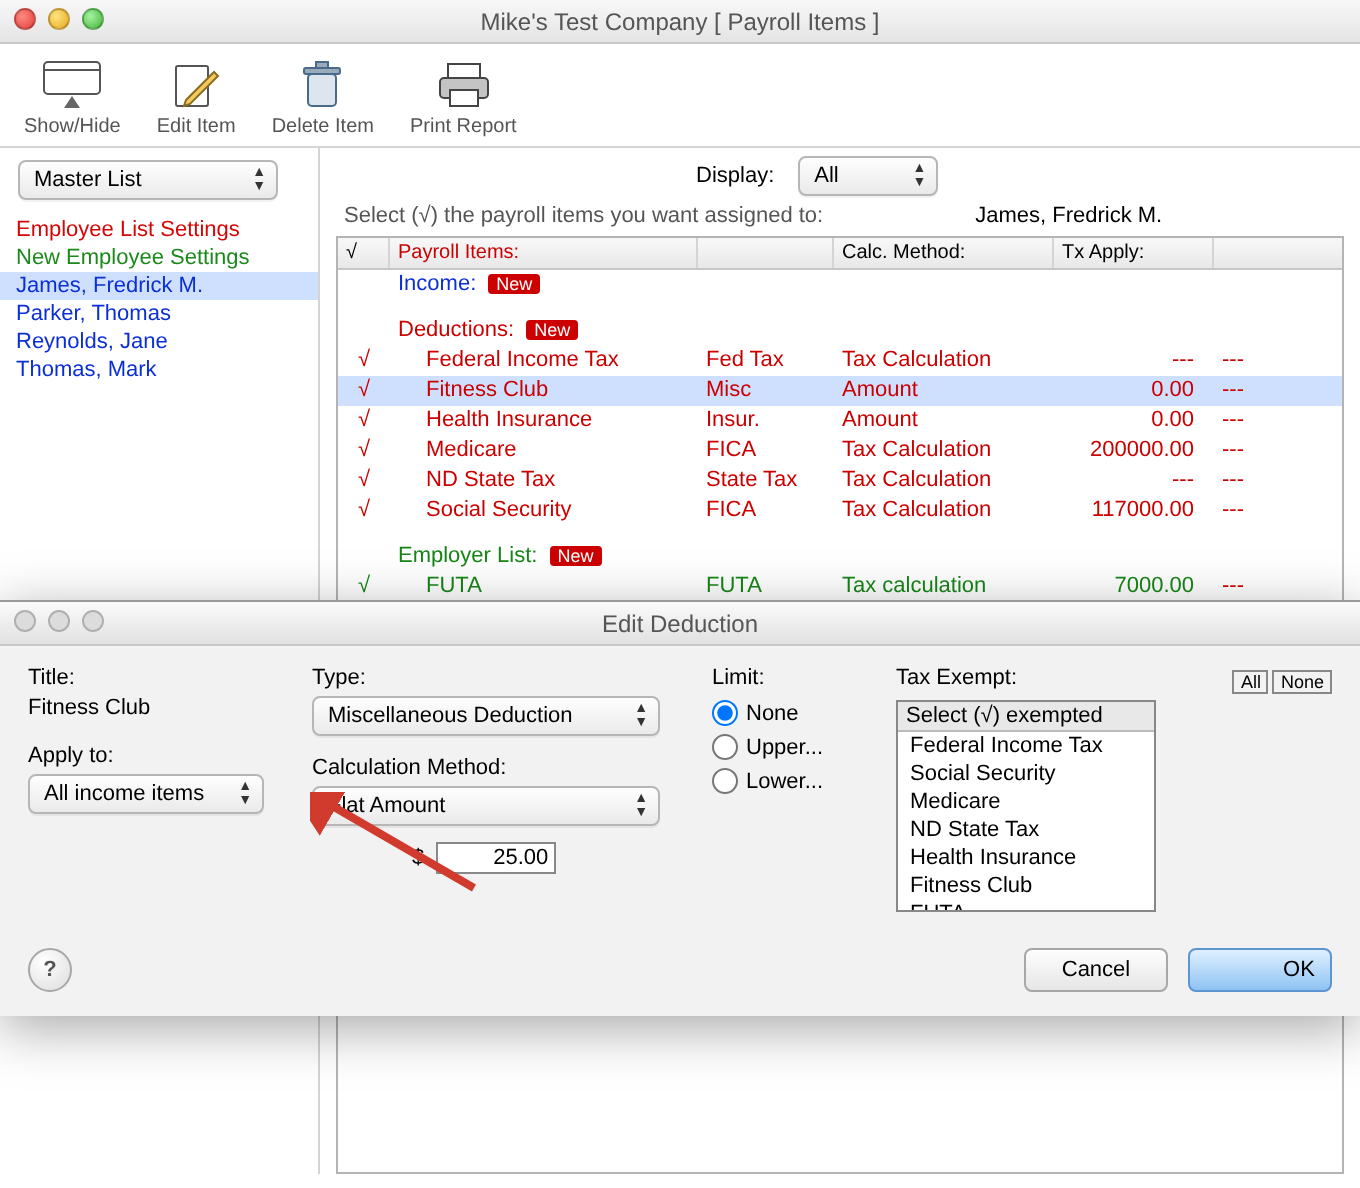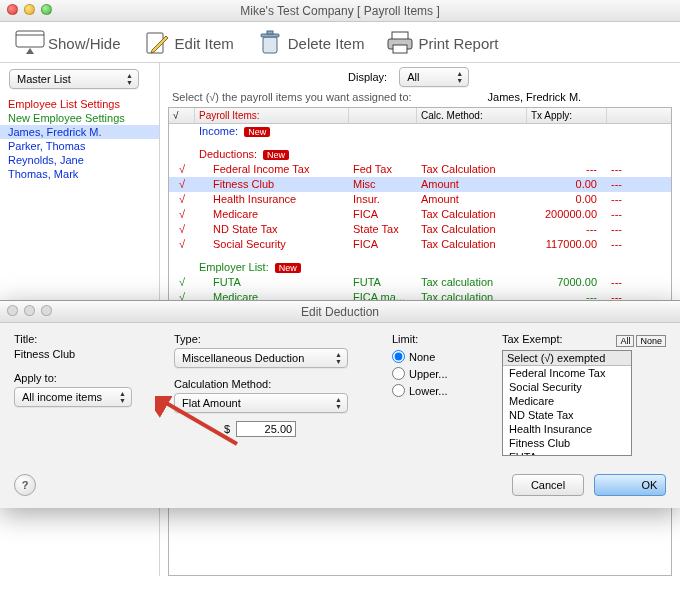--- a/index.html
+++ b/index.html
@@ -29,21 +29,21 @@
   .tl { width: 11px; height: 11px; border-radius: 50%; border: 0.5px solid rgba(0,0,0,0.2); }
   .tl.red { background: radial-gradient(circle at 35% 35%, #ff8a80, #e33e3e); }
   .tl.yellow { background: radial-gradient(circle at 35% 35%, #ffe57f, #e6a822); }
   .tl.green { background: radial-gradient(circle at 35% 35%, #a5f29f, #45b43c); }
   .toolbar {
     display: flex;
     gap: 18px;
     padding: 6px 12px 4px;
     border-bottom: 1px solid #d4d4d4;
   }
-  .tb-item { display: flex; flex-direction: row; align-items: center; font-size: 15px; color: #555; cursor: default; }
+  .tb-item { display: flex; flex-direction: column; align-items: center; font-size: 10px; color: #555; cursor: default; }
   .tb-icon { width: 36px; height: 30px; display:flex; align-items:center; justify-content:center; }
   .split-row { display: flex; height: calc(100% - 22px - 58px - 1px); }
   .left-pane { width: 160px; border-right: 1px solid #d4d4d4; display:flex; flex-direction:column; }
   .dropdown {
     height: 20px;
     border: 1px solid #b6b6b6;
     border-radius: 4px;
     background: linear-gradient(#fefefe,#eaeaea);
     display: inline-flex;
     align-items: center;
@@ -102,21 +102,21 @@
     position: absolute;
     left: 0; top: 300px;
     width: 680px;
     height: 208px;
     background: #f2f2f2;
     border-top: 1px solid #9a9a9a;
     box-shadow: 0 6px 26px rgba(0,0,0,0.35);
   }
   .modal .titlebar { background: linear-gradient(#fbfbfb,#e1e1e1); border-bottom:1px solid #c8c8c8;}
   .modal .tl { background:#dcdcdc; }
-  .modal-body { padding: 10px 14px 10px 14px; display:flex; height: calc(100% - 22px - 42px); gap:40px; }
+  .modal-body { padding: 10px 14px 10px 14px; display:flex; height: calc(100% - 22px - 42px); gap:22px; }
   .col { display:flex; flex-direction:column; }
   .fld-label { font-weight:400; margin-bottom:3px; }
   .big-input {
     width: 60px; height:16px; border:1px solid #888; background:#fff; text-align:right;
     padding-right:3px; font-size:11px;
   }
   .radio-row { display:flex; align-items:center; gap:4px; margin:2px 0; }
   input[type=radio] { margin:0; }
   .radius-group { display:flex; flex-direction:column; }
   .exempt-box {

